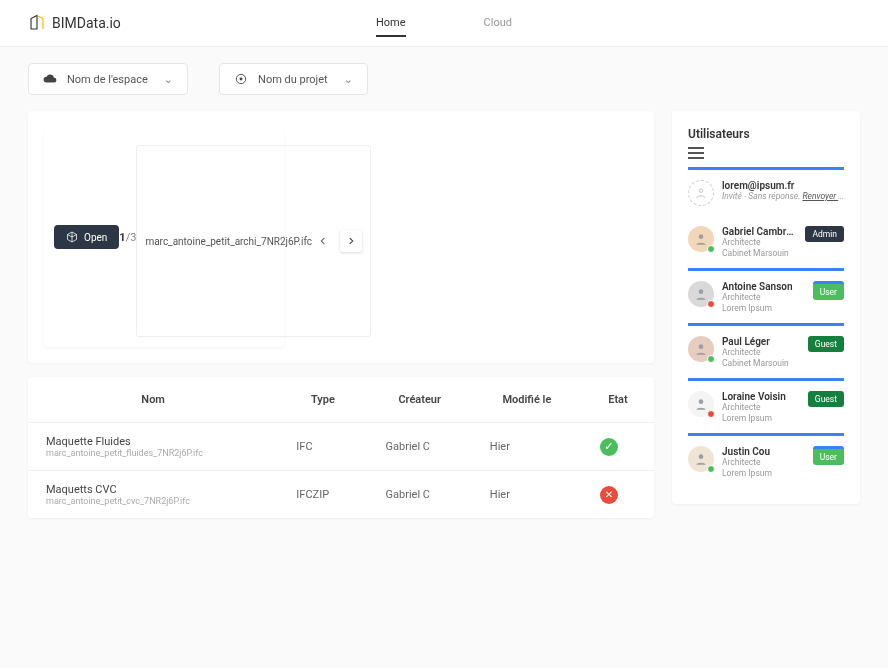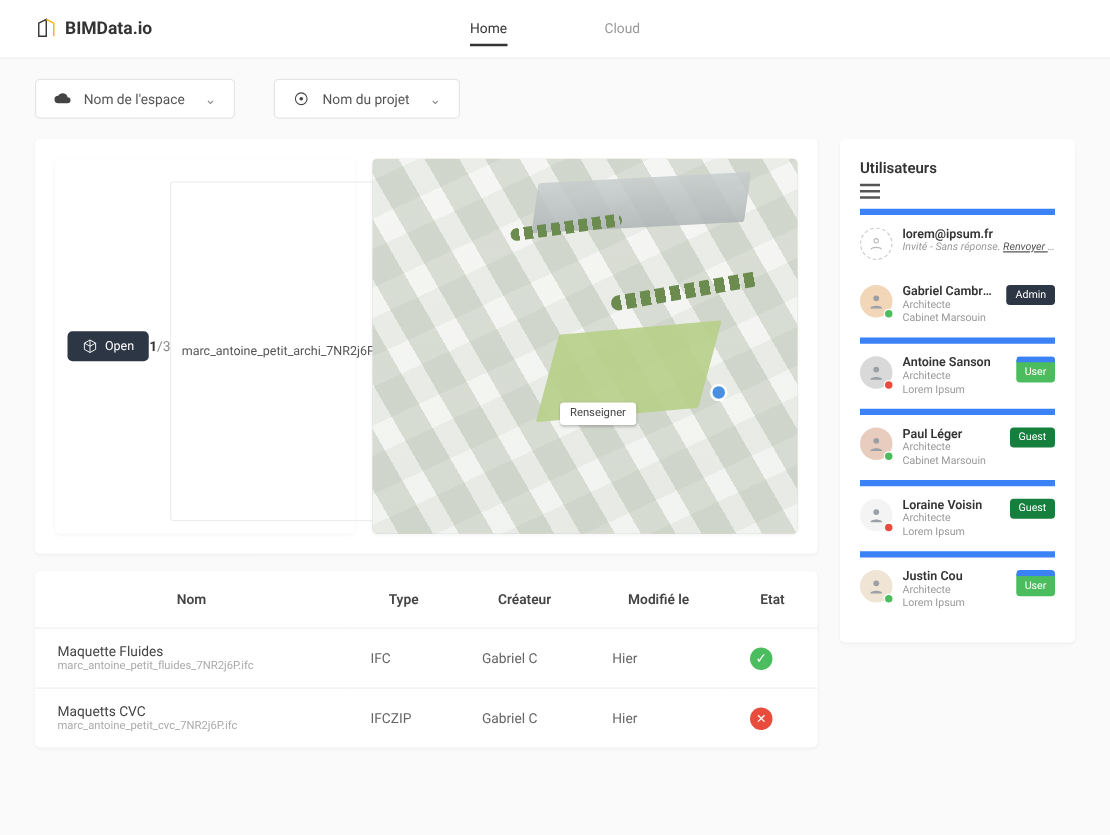--- a/index.html
+++ b/index.html
@@ -14,21 +14,21 @@
   }
   
   .header {
     display: flex;
     align-items: center;
     justify-content: space-between;
     padding: 14px 28px;
     background: #fff;
     border-bottom: 1px solid #eee;
   }
-  .logo { display: flex; align-items: center; gap: 6px; font-weight: 700; font-size: 14px; color: #333; }
+  .logo { display: flex; align-items: center; gap: 6px; font-weight: 400; font-size: 14px; color: #333; }
   .nav-tabs { display: flex; gap: 78px; position: absolute; left: 50%; transform: translateX(-50%); }
   .nav-tab { font-size: 11px; color: #999; padding: 6px 0; cursor: pointer; }
   .nav-tab.active { color: #333; border-bottom: 2px solid #333; }
   
   .crumb-row { display: flex; gap: 31px; padding: 16px 28px; }
   .crumb {
     display: flex; align-items: center; gap: 10px;
     background: #fff; border: 1px solid #e5e5e5; border-radius: 4px;
     padding: 8px 14px; font-size: 11px; color: #555; cursor: pointer;
   }
@@ -100,21 +100,21 @@
     background:#fff; color:#444; font-size:9px; padding:4px 8px; border-radius:3px;
     box-shadow:0 1px 2px rgba(0,0,0,0.2);
   }
   .map-station { position:absolute; top:15px; right:40px; width:170px; height:40px; background: linear-gradient(#c8cdce,#aeb4b5); border-radius:2px; transform: skew(-8deg,-3deg); opacity:0.85; }
   
   .users-head { display:flex; justify-content: space-between; align-items:center; margin-bottom:6px; }
   .hamb { display:flex; flex-direction:column; gap:3px; cursor:pointer; }
   .hamb span { width:16px; height:2px; background:#555; }
   .user {
     display:flex; align-items:flex-start; gap:8px; padding:10px 0;
-    border-top:5px solid #3b82f6;
+    border-top:3px solid #3b82f6;
   }
   .user:first-of-type { border-top:none; }
   .avatar {
     width:26px; height:26px; border-radius:50%; background:#ddd; position:relative;
     display:flex; align-items:center; justify-content:center; flex-shrink:0;
   }
   .avatar svg { width:14px; height:14px; }
   .status-dot {
     position:absolute; right:-1px; bottom:-1px; width:8px; height:8px; border-radius:50%;
     border:1.5px solid #fff;
@@ -245,29 +245,20 @@
               </span>
               <span class="next">
                 <svg width="10" height="10" viewBox="0 0 24 24">
                     <path d="M9 5l7 7-7 7" fill="none" stroke="#333" stroke-width="2.5"></path>
                   </svg>
               </span>
             </div>
           </div>
         </div>
 
-        <div class="map-card">
-          <div class="map-bg"></div>
-          <div class="map-station"></div>
-          <div class="map-trees"></div>
-          <div class="map-trees2"></div>
-          <div class="map-park"></div>
-          <div class="map-dot"></div>
-          <div class="map-label">Renseigner</div>
-        </div>
       </div>
     </div>
 
     <div class="panel table-panel">
       <table>
         <thead>
           <tr>
             <th>Nom</th>
             <th>Type</th>
             <th>Créateur</th>

